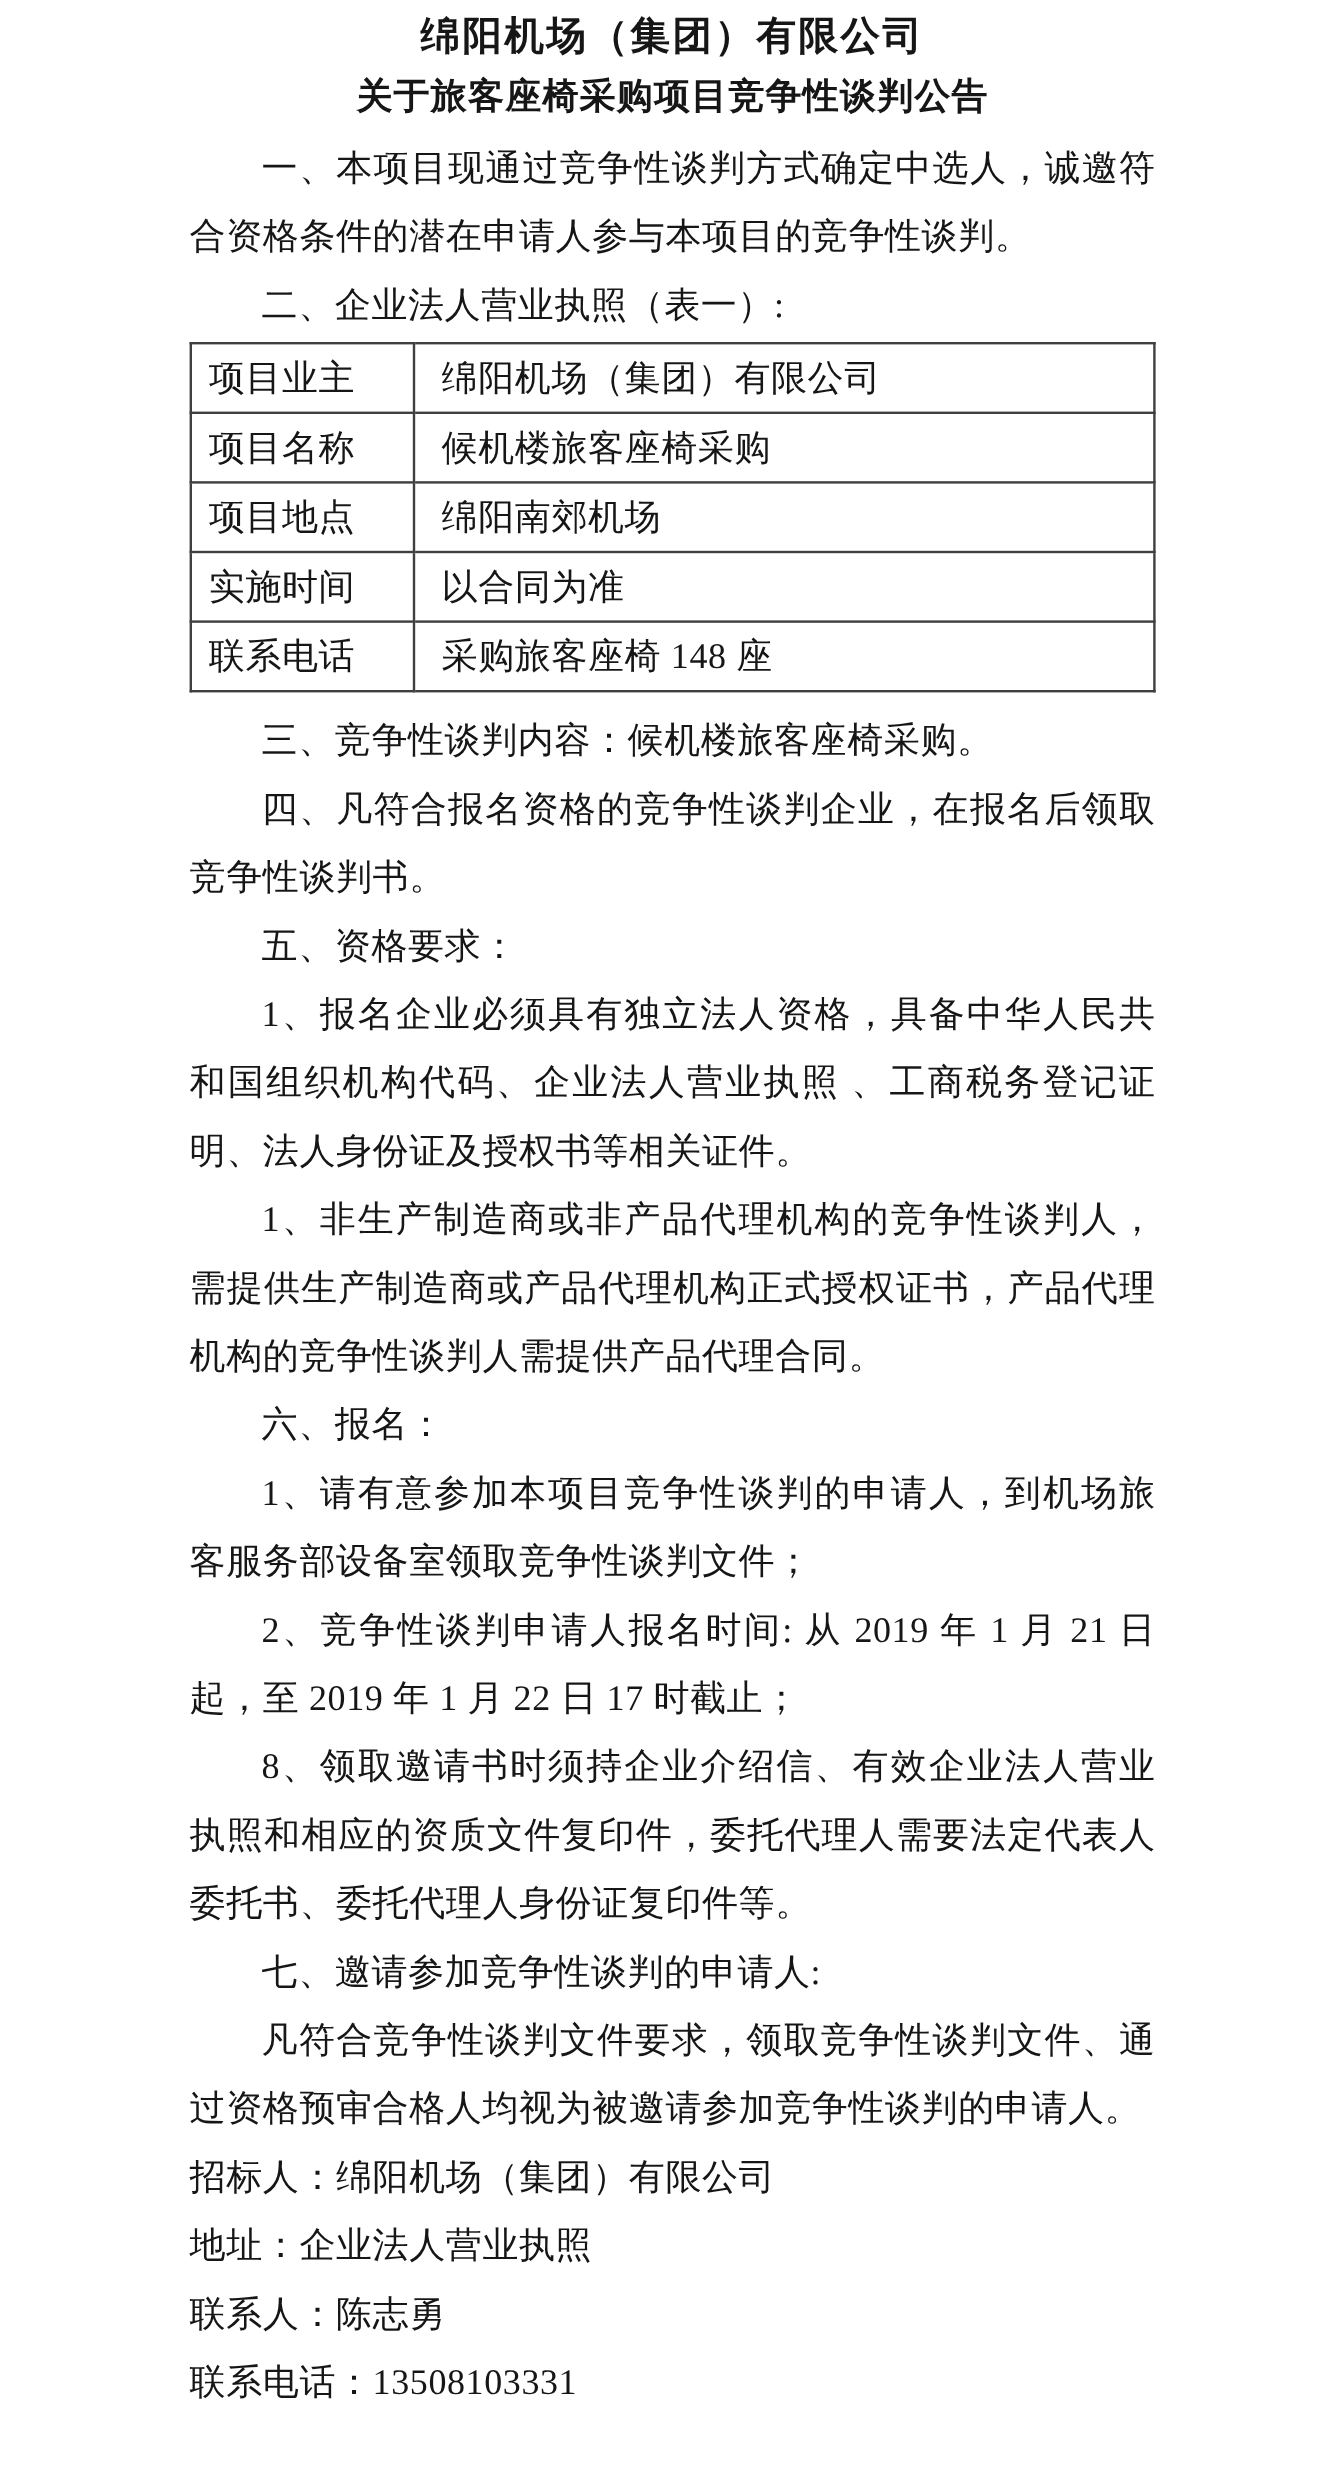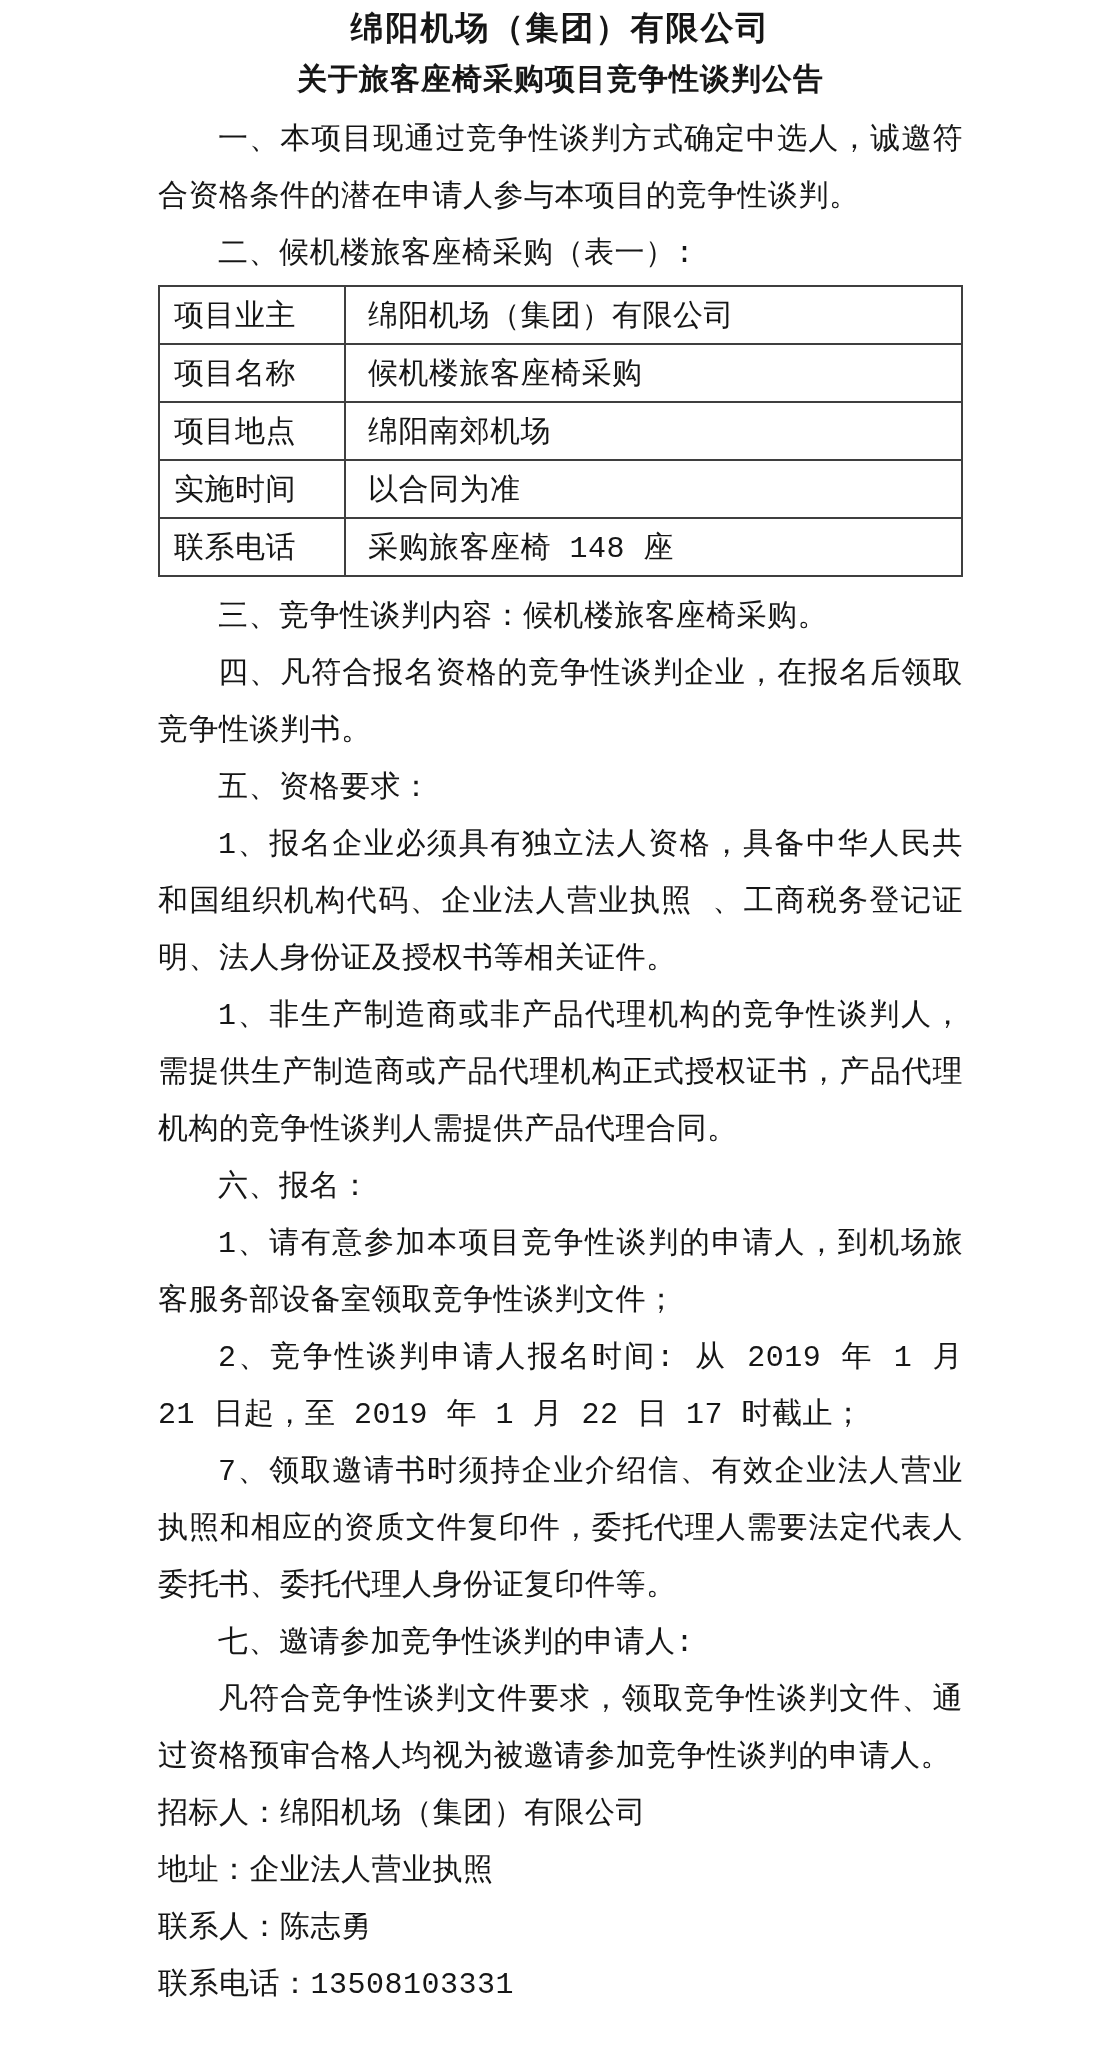--- a/index.html
+++ b/index.html
@@ -11,21 +11,21 @@
     width: 1100px;
     height: 2070px;
     overflow: hidden;
   }
   .page {
     box-sizing: border-box;
     width: 1100px;
     height: 2070px;
     padding: 6px 137px 0 158px;
     background: #ffffff;
-    font-family: Liberation Mono, monospace;
+    font-family: Liberation Serif, serif;
     color: #161616;
   }
   .title {
     margin: 0;
     font-size: 33px;
     font-weight: 700;
     line-height: 50px;
     text-align: center;
     letter-spacing: 2px;
   }
@@ -75,21 +75,21 @@
 </style>
 </head>
 <body>
 
 <div class="page">
   <h1 class="title">绵阳机场（集团）有限公司</h1>
   <h2 class="subtitle">关于旅客座椅采购项目竞争性谈判公告</h2>
 
   <div>
       <p class="doc-line">一、本项目现通过竞争性谈判方式确定中选人，诚邀符合资格条件的潜在申请人参与本项目的竞争性谈判。</p>
-      <p class="doc-line">二、候机楼旅客座椅采购（表一）:</p>
+      <p class="doc-line">二、企业法人营业执照（表一）:</p>
     </div>
 
   <table class="overview">
     <tbody>
         <tr>
           <td class="label-cell">项目业主</td>
           <td class="value-cell">绵阳机场（集团）有限公司</td>
         </tr>
         <tr>
           <td class="label-cell">项目名称</td>
@@ -112,21 +112,21 @@
 
   <div>
       <p class="doc-line">三、竞争性谈判内容：候机楼旅客座椅采购。</p>
       <p class="doc-line">四、凡符合报名资格的竞争性谈判企业，在报名后领取竞争性谈判书。</p>
       <p class="doc-line">五、资格要求：</p>
       <p class="doc-line">1、报名企业必须具有独立法人资格，具备中华人民共和国组织机构代码、企业法人营业执照 、工商税务登记证明、法人身份证及授权书等相关证件。</p>
       <p class="doc-line">1、非生产制造商或非产品代理机构的竞争性谈判人，需提供生产制造商或产品代理机构正式授权证书，产品代理机构的竞争性谈判人需提供产品代理合同。</p>
       <p class="doc-line">六、报名：</p>
       <p class="doc-line">1、请有意参加本项目竞争性谈判的申请人，到机场旅客服务部设备室领取竞争性谈判文件；</p>
       <p class="doc-line">2、竞争性谈判申请人报名时间: 从 2019 年 1 月 21 日起，至 2019 年 1 月 22 日 17 时截止；</p>
-      <p class="doc-line">7、领取邀请书时须持企业介绍信、有效企业法人营业执照和相应的资质文件复印件，委托代理人需要法定代表人委托书、委托代理人身份证复印件等。</p>
+      <p class="doc-line">8、领取邀请书时须持企业介绍信、有效企业法人营业执照和相应的资质文件复印件，委托代理人需要法定代表人委托书、委托代理人身份证复印件等。</p>
       <p class="doc-line">七、邀请参加竞争性谈判的申请人:</p>
       <p class="doc-line">凡符合竞争性谈判文件要求，领取竞争性谈判文件、通过资格预审合格人均视为被邀请参加竞争性谈判的申请人。</p>
     </div>
 
   <div>
       <p class="doc-line flush">招标人：绵阳机场（集团）有限公司</p>
       <p class="doc-line flush">地址：企业法人营业执照</p>
       <p class="doc-line flush">联系人：陈志勇</p>
       <p class="doc-line flush">联系电话：13508103331</p>
     </div>

